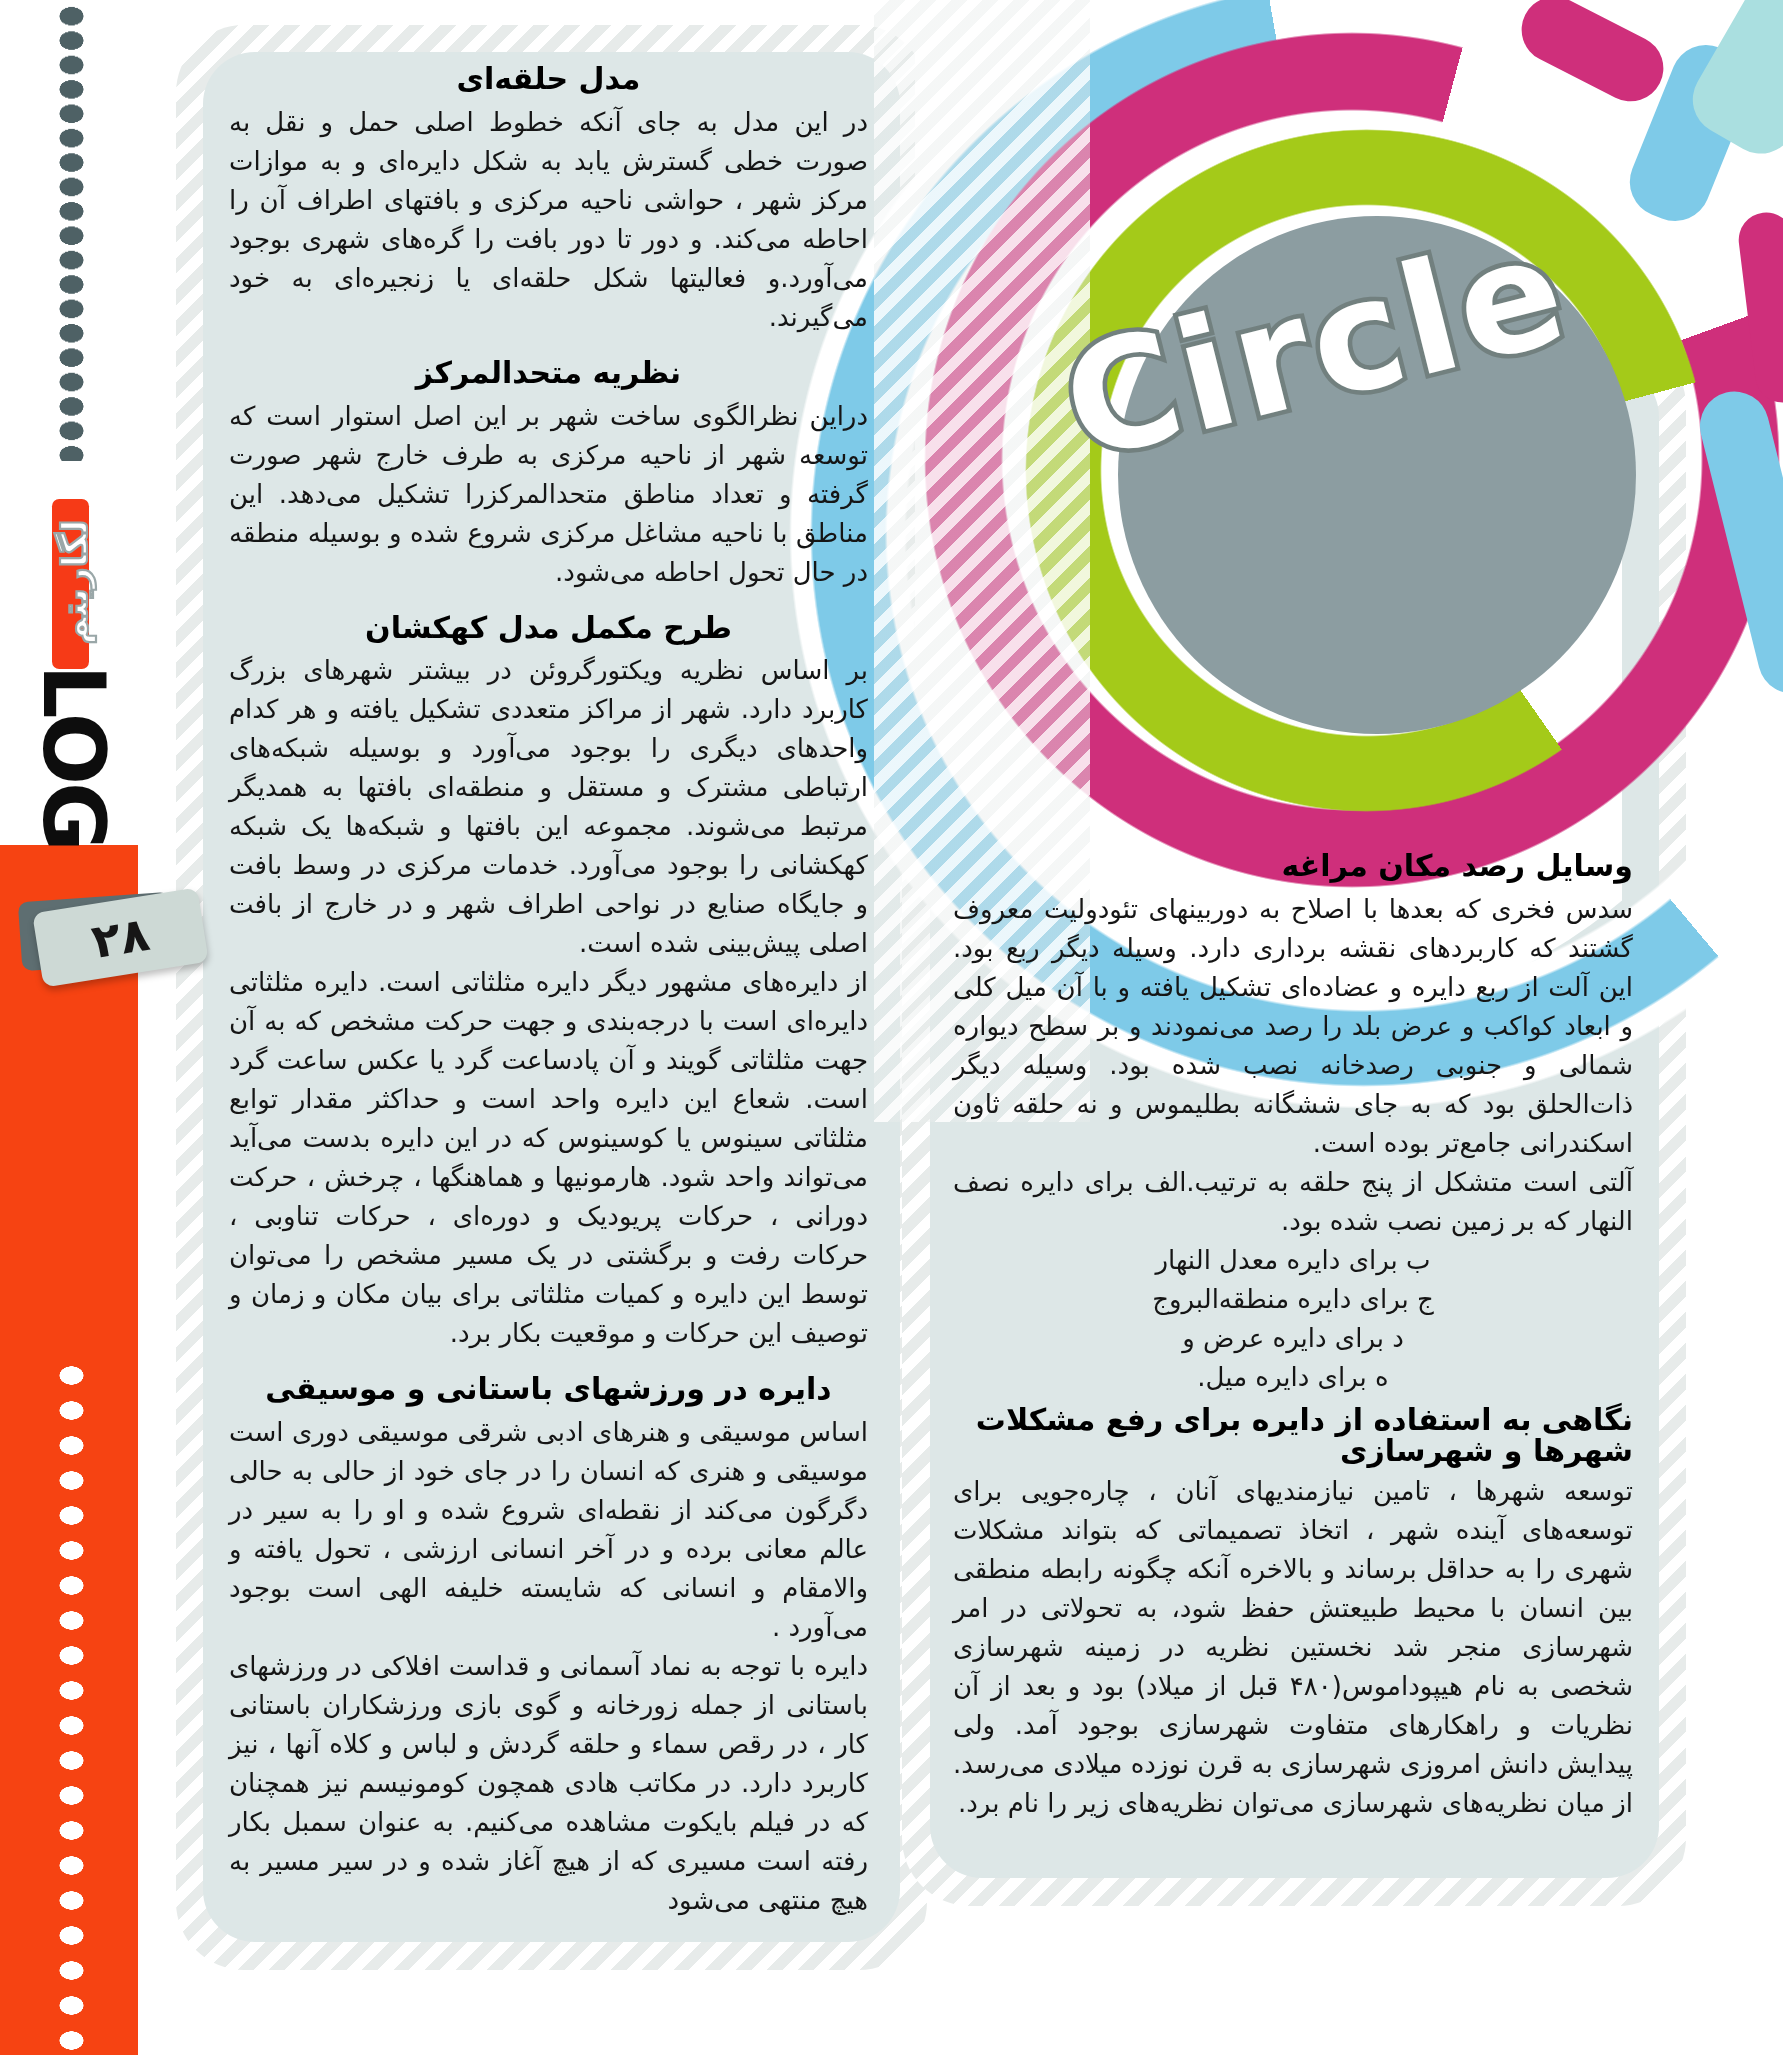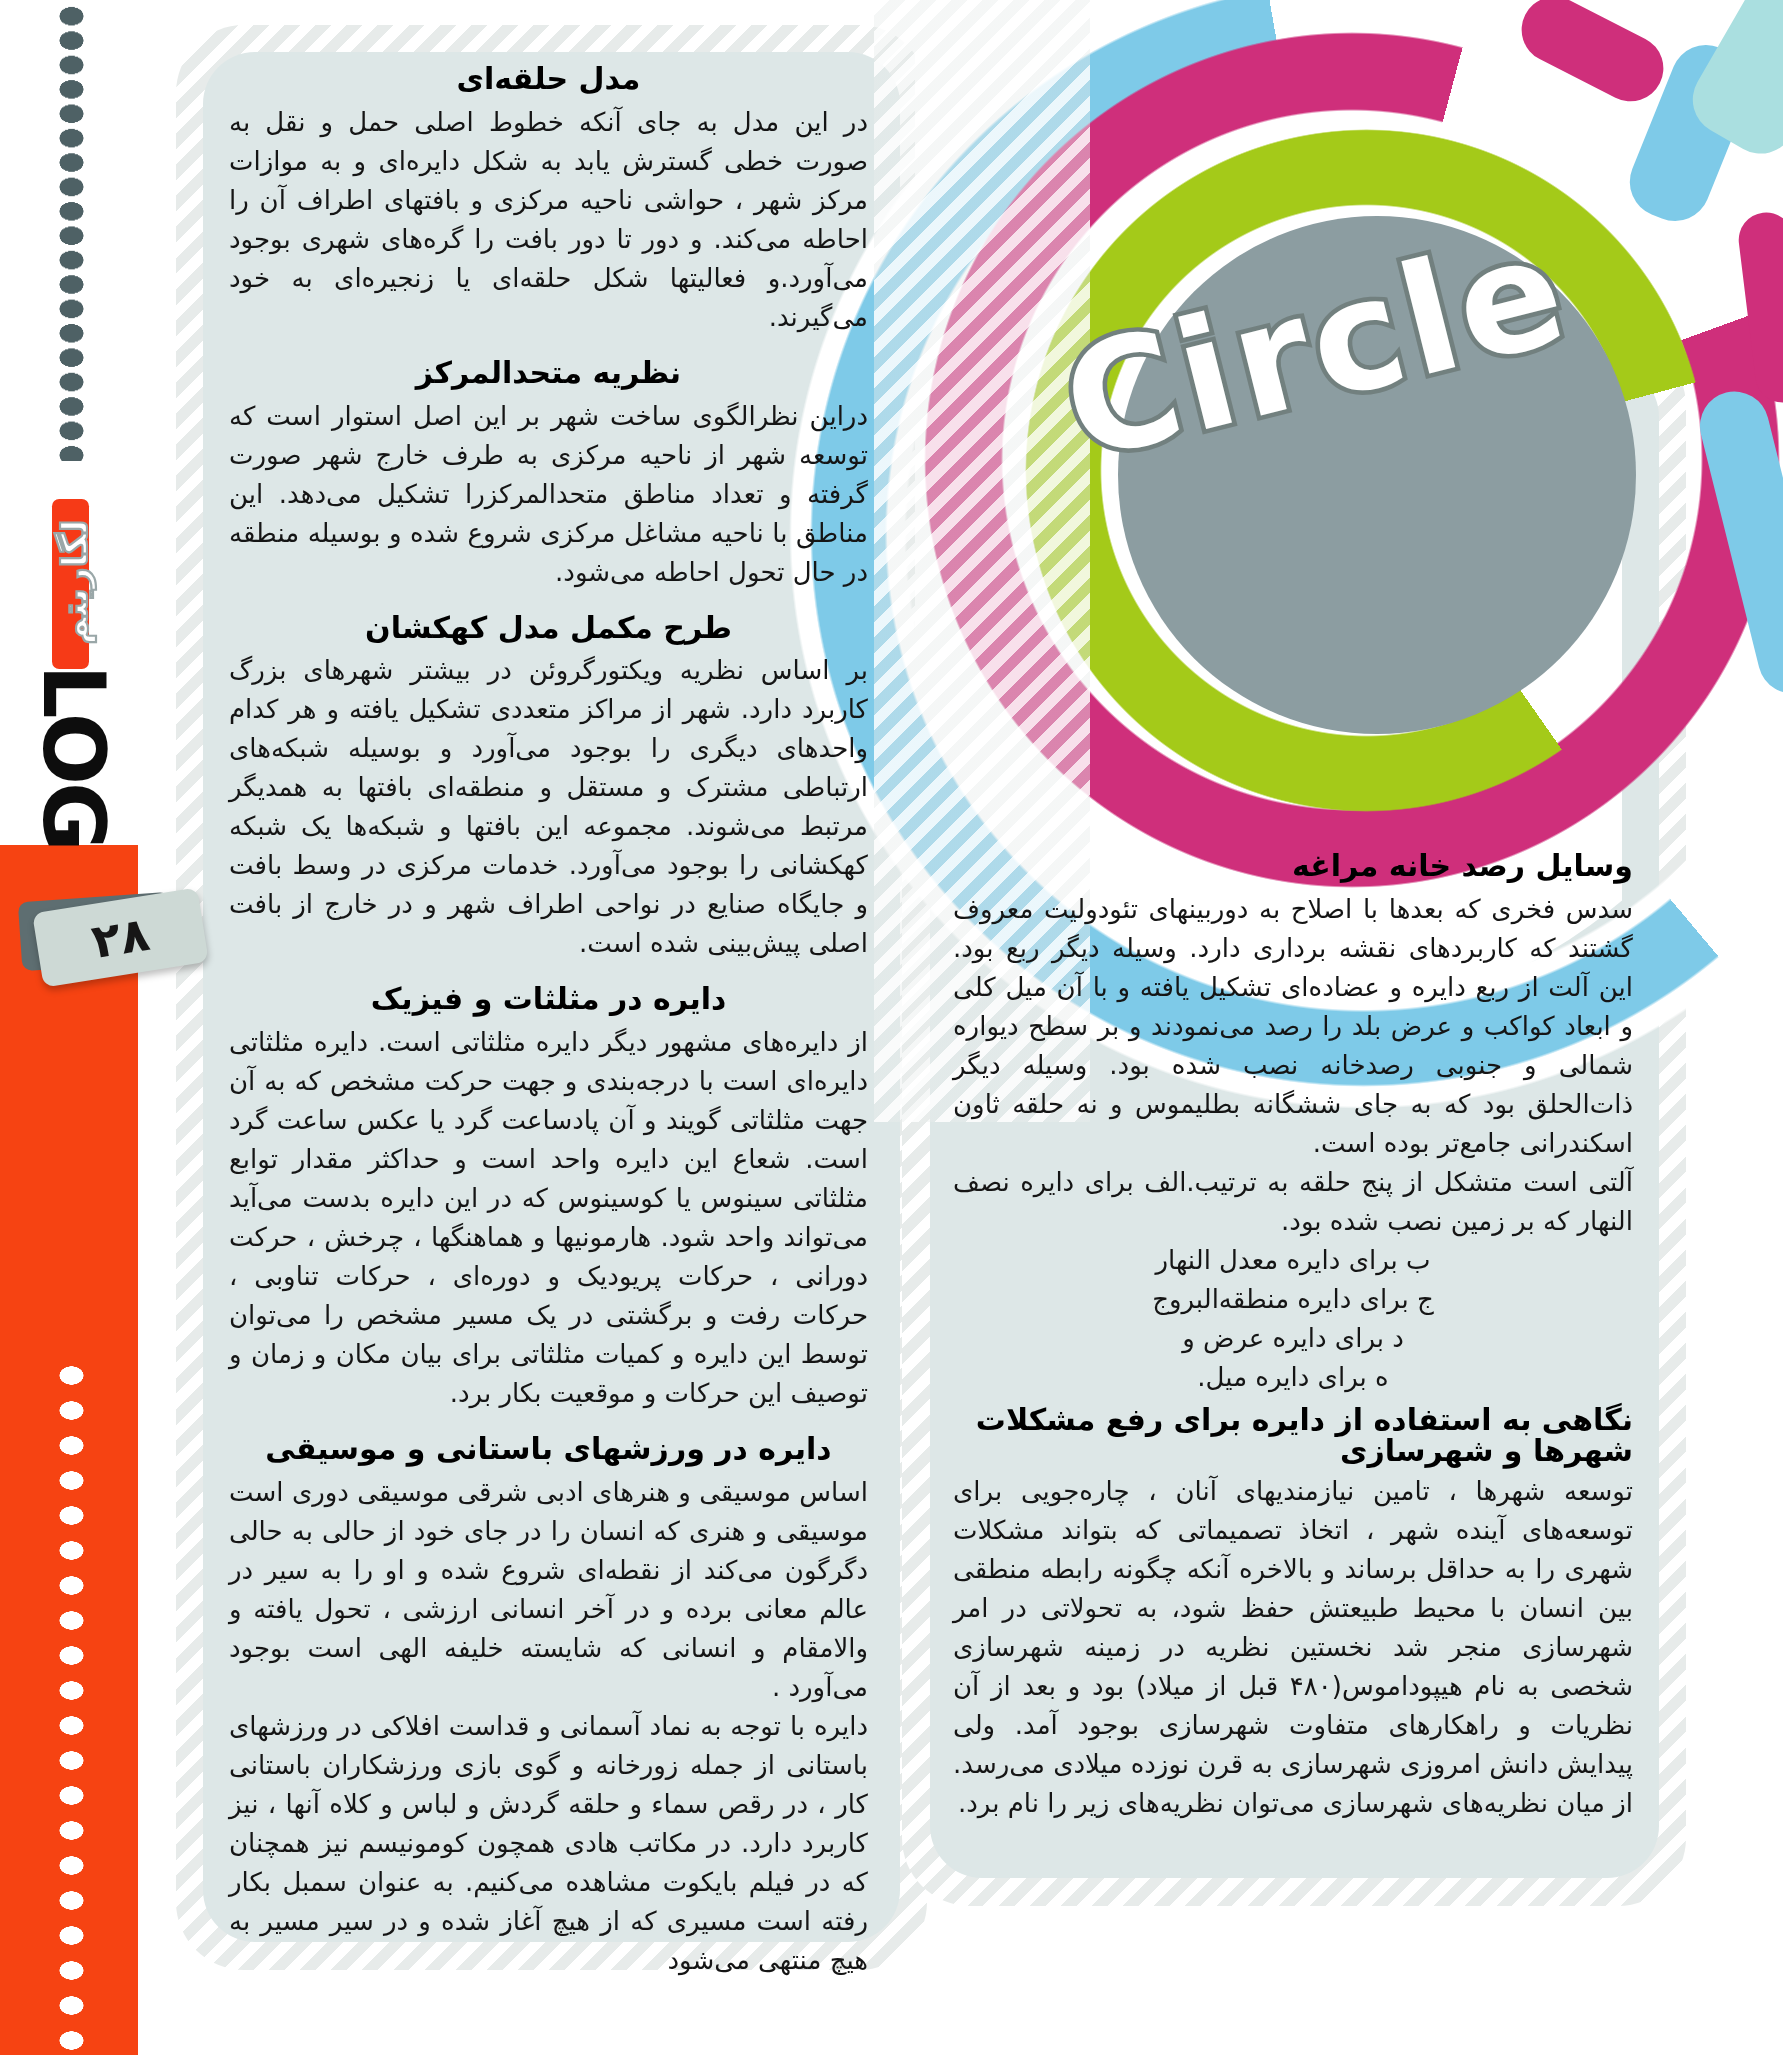--- a/index.html
+++ b/index.html
@@ -131,33 +131,32 @@
       <h2>نظریه متحدالمرکز</h2>
       <p>دراین نظرالگوی ساخت شهر بر این اصل استوار است که توسعه شهر از ناحیه مرکزی به طرف خارج شهر صورت گرفته و تعداد مناطق متحدالمرکزرا تشکیل می‌دهد. این مناطق با ناحیه مشاغل مرکزی شروع شده و بوسیله منطقه در حال تحول احاطه می‌شود.</p>
 
     </div>
     <div class="sec">
       <h2>طرح مکمل مدل کهکشان</h2>
       <p>بر اساس نظریه ویکتورگروئن در بیشتر شهرهای بزرگ کاربرد دارد. شهر از مراکز متعددی تشکیل یافته و هر کدام واحدهای دیگری را بوجود می‌آورد و بوسیله شبکه‌های ارتباطی مشترک و مستقل و منطقه‌ای بافتها به همدیگر مرتبط می‌شوند. مجموعه این بافتها و شبکه‌ها یک شبکه کهکشانی را بوجود می‌آورد. خدمات مرکزی در وسط بافت و جایگاه صنایع در نواحی اطراف شهر و در خارج از بافت اصلی پیش‌بینی شده است.</p>
 
     </div>
     <div class="sec">
-      <h2>دایره در مثلثات و فیزیک</h2>
       <p>از دایره‌های مشهور دیگر دایره مثلثاتی است. دایره مثلثاتی دایره‌ای است با درجه‌بندی و جهت حرکت مشخص که به آن جهت مثلثاتی گویند و آن پادساعت گرد یا عکس ساعت گرد است. شعاع این دایره واحد است و حداکثر مقدار توابع مثلثاتی سینوس یا کوسینوس که در این دایره بدست می‌آید می‌تواند واحد شود. هارمونیها و هماهنگها ، چرخش ، حرکت دورانی ، حرکات پریودیک و دوره‌ای ، حرکات تناوبی ، حرکات رفت و برگشتی در یک مسیر مشخص را می‌توان توسط این دایره و کمیات مثلثاتی برای بیان مکان و زمان و توصیف این حرکات و موقعیت بکار برد.</p>
 
     </div>
     <div class="sec">
       <h2>دایره در ورزشهای باستانی و موسیقی</h2>
       <p>اساس موسیقی و هنرهای ادبی شرقی موسیقی دوری است موسیقی و هنری که انسان را در جای خود از حالی به حالی دگرگون می‌کند از نقطه‌ای شروع شده و او را به سیر در عالم معانی برده و در آخر انسانی ارزشی ، تحول یافته و والامقام و انسانی که شایسته خلیفه الهی است بوجود می‌آورد .</p>
       <p>دایره با توجه به نماد آسمانی و قداست افلاکی در ورزشهای باستانی از جمله زورخانه و گوی بازی ورزشکاران باستانی کار ، در رقص سماء و حلقه گردش و لباس و کلاه آنها ، نیز کاربرد دارد. در مکاتب هادی همچون کومونیسم نیز همچنان که در فیلم بایکوت مشاهده می‌کنیم. به عنوان سمبل بکار رفته است مسیری که از هیچ آغاز شده و در سیر مسیر به هیچ منتهی می‌شود</p>
     </div>
   </div>
 
   <div class="abs col right-col">
-    <h2>وسایل رصد خانه مراغه</h2>
+    <h2>وسایل رصد مکان مراغه</h2>
     <p>سدس فخری که بعدها با اصلاح به دوربینهای تئودولیت معروف گشتند که کاربردهای نقشه برداری دارد. وسیله دیگر ربع بود. این آلت از ربع دایره و عضاده‌ای تشکیل یافته و با آن میل کلی و ابعاد کواکب و عرض بلد را رصد می‌نمودند و بر سطح دیواره شمالی و جنوبی رصدخانه نصب شده بود. وسیله دیگر ذات‌الحلق بود که به جای ششگانه بطلیموس و نه حلقه ثاون اسکندرانی جامع‌تر بوده است.</p>
     <p>آلتی است متشکل از پنج حلقه به ترتیب.الف برای دایره نصف النهار که بر زمین نصب شده بود.</p>
     <p class="listline">ب برای دایره معدل النهار</p>
     <p class="listline">ج برای دایره منطقه‌البروج</p>
     <p class="listline">د برای دایره عرض و</p>
     <p class="listline">ه برای دایره میل.</p>
     <h3>نگاهی به استفاده از دایره برای رفع مشکلات شهرها و شهرسازی</h3>
     <p>توسعه شهرها ، تامین نیازمندیهای آنان ، چاره‌جویی برای توسعه‌های آینده شهر ، اتخاذ تصمیماتی که بتواند مشکلات شهری را به حداقل برساند و بالاخره آنکه چگونه رابطه منطقی بین انسان با محیط طبیعتش حفظ شود، به تحولاتی در امر شهرسازی منجر شد نخستین نظریه در زمینه شهرسازی شخصی به نام هیپوداموس(۴۸۰ قبل از میلاد) بود و بعد از آن نظریات و راهکارهای متفاوت شهرسازی بوجود آمد. ولی پیدایش دانش امروزی شهرسازی به قرن نوزده میلادی می‌رسد. از میان نظریه‌های شهرسازی می‌توان نظریه‌های زیر را نام برد.</p>
   </div>
 

